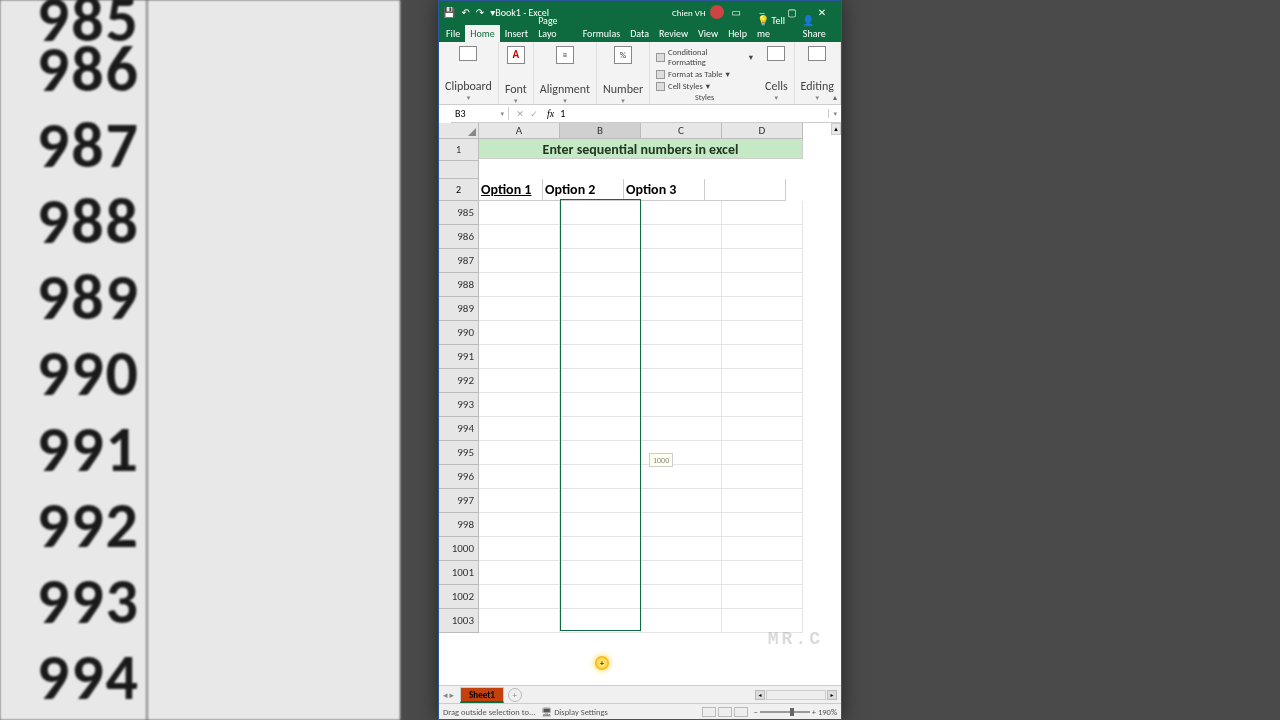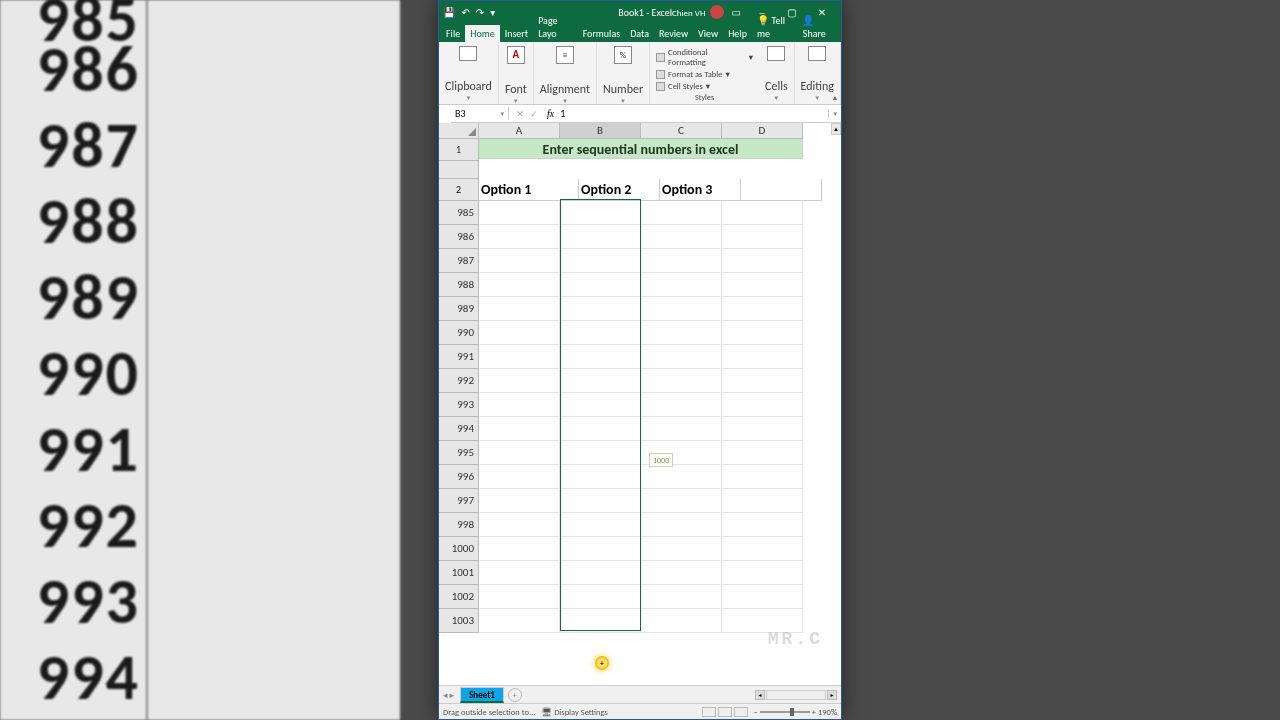--- a/index.html
+++ b/index.html
@@ -10,21 +10,21 @@
 .bg-col .bignum { position: absolute; right: 260px; font-size: 64px; font-weight: bold; color: #1a1a1a; letter-spacing: 2px; }
 .bg-col .sep { position: absolute; right: 252px; width: 2px; height: 720px; background: #888; top: 0; }
 
 
 .excel-window { position: absolute; left: 438px; top: 0; width: 404px; height: 720px; background: #fff; box-shadow: 0 0 20px rgba(0,0,0,0.5); display: flex; flex-direction: column; border: 1px solid #2b579a; }
 
 
 .titlebar { height: 22px; background: #0d6b3f; display: flex; align-items: center; color: #fff; font-size: 10px; padding: 0 4px; }
 .titlebar .qat { display: flex; gap: 6px; align-items: center; }
 .titlebar .qat span { font-size: 10px; }
-.titlebar .title { flex: 1; text-align: right; font-size: 10px; }
+.titlebar .title { flex: 1; text-align: left; font-size: 10px; }
 .titlebar .user { display: flex; align-items: center; gap: 4px; font-size: 9px; margin-right: 8px; }
 .titlebar .user .avatar { width: 14px; height: 14px; border-radius: 50%; background: #cc4444; }
 .titlebar .win-controls { display: flex; gap: 0; }
 .titlebar .win-controls span { width: 30px; text-align: center; font-size: 10px; cursor: pointer; }
 
 
 .ribbontabs { height: 19px; background: #0d6b3f; display: flex; align-items: flex-end; padding: 0 2px; gap: 0; }
 .ribbontabs .tab { padding: 2px 5px; font-size: 10px; color: #fff; cursor: pointer; }
 .ribbontabs .tab.active { background: #f3f3f3; color: #0d6b3f; }
 .ribbontabs .right { margin-left: auto; display: flex; }
@@ -72,21 +72,21 @@
 
 .title-row { display: flex; height: 22px; }
 .title-row .rh { width: 40px; background: #e6e6e6; border-right: 1px solid #bbb; border-bottom: 1px solid #bbb; text-align: center; font-size: 10px; line-height: 21px; color: #333; }
 .title-merged { width: 324px; background: #c5e8c5; border-right: 1px solid #ccc; border-bottom: 1px solid #ccc; text-align: center; font-weight: bold; color: #203820; }
 .title-merged.main { font-size: 14px; line-height: 21px; }
 .title-merged.sub { font-size: 13px; line-height: 21px; font-weight: normal; }
 
 .header-row2 { display: flex; height: 22px; }
 .header-row2 .rh { width: 40px; background: #e6e6e6; border-right: 1px solid #bbb; border-bottom: 1px solid #bbb; text-align: center; font-size: 10px; line-height: 21px; }
 .header-row2 .cell { border-right: 1px solid #ccc; border-bottom: 1px solid #ccc; font-size: 14px; font-weight: bold; line-height: 21px; padding: 0 2px; }
-.header-row2 .cell.A { width: 100px; }
+.header-row2 .cell.A { width: 64px; text-decoration: underline; }
 .header-row2 .cell.B { width: 81px; }
 .header-row2 .cell.C { width: 81px; }
 .header-row2 .cell.D { width: 81px; }
 
 
 .data-row { display: flex; height: 24px; }
 .data-row .rh { width: 40px; background: #e6e6e6; border-right: 1px solid #bbb; border-bottom: 1px solid #bbb; text-align: right; padding-right: 4px; font-size: 11px; line-height: 23px; color: #333; }
 .data-row .cell { border-right: 1px solid #e4e4e4; border-bottom: 1px solid #e4e4e4; font-size: 11px; line-height: 23px; padding: 0 4px; text-align: right; }
 .data-row .cell.A { width: 81px; }
 .data-row .cell.B { width: 81px; }
@@ -99,21 +99,21 @@
 
 
 .fill-handle { position: absolute; left: 156px; bottom: 15px; width: 14px; height: 14px; background: radial-gradient(circle, #ffe066 40%, #f0b000 70%); border-radius: 50%; box-shadow: 0 0 6px rgba(255,200,0,0.9); font-size: 9px; text-align: center; line-height: 13px; color: #000; pointer-events: none; }
 
 
 .watermark { position: absolute; right: 18px; bottom: 36px; font-size: 18px; font-weight: bold; color: rgba(150,150,150,0.35); font-family: "Courier New", monospace; letter-spacing: 3px; pointer-events: none; }
 
 
 .sheettabs { height: 18px; background: #f0f0f0; border-top: 1px solid #ccc; display: flex; align-items: center; font-size: 9px; padding: 0 4px; }
 .sheettabs .navs { display: flex; gap: 2px; color: #888; margin-right: 6px; }
-.sheettabs .tab { padding: 1px 8px; background: #0ea5e9; border: 1px solid #ccc; border-bottom: 2px solid #0d6b3f; font-weight: bold; }
+.sheettabs .tab { padding: 1px 8px; background: #c2410c; border: 1px solid #ccc; border-bottom: 2px solid #0d6b3f; font-weight: bold; }
 .sheettabs .add { margin-left: 4px; width: 14px; height: 14px; border: 1px solid #bbb; border-radius: 50%; text-align: center; line-height: 12px; color: #888; font-size: 9px; cursor: pointer; }
 .sheettabs .hscroll { margin-left: auto; display: flex; align-items: center; }
 .sheettabs .hscroll .btn { width: 10px; height: 10px; background: #ddd; border: 1px solid #bbb; font-size: 6px; text-align: center; line-height: 8px; }
 .sheettabs .hscroll .track { width: 60px; height: 10px; background: #eee; border: 1px solid #ccc; margin: 0 1px; }
 
 
 .statusbar { height: 16px; background: #f0f0f0; border-top: 1px solid #ccc; display: flex; align-items: center; font-size: 8.5px; color: #555; padding: 0 4px; gap: 6px; }
 .statusbar .status { flex: 0 0 auto; }
 .statusbar .disp { display: flex; align-items: center; gap: 2px; }
 .statusbar .views { display: flex; gap: 2px; margin-left: auto; }

